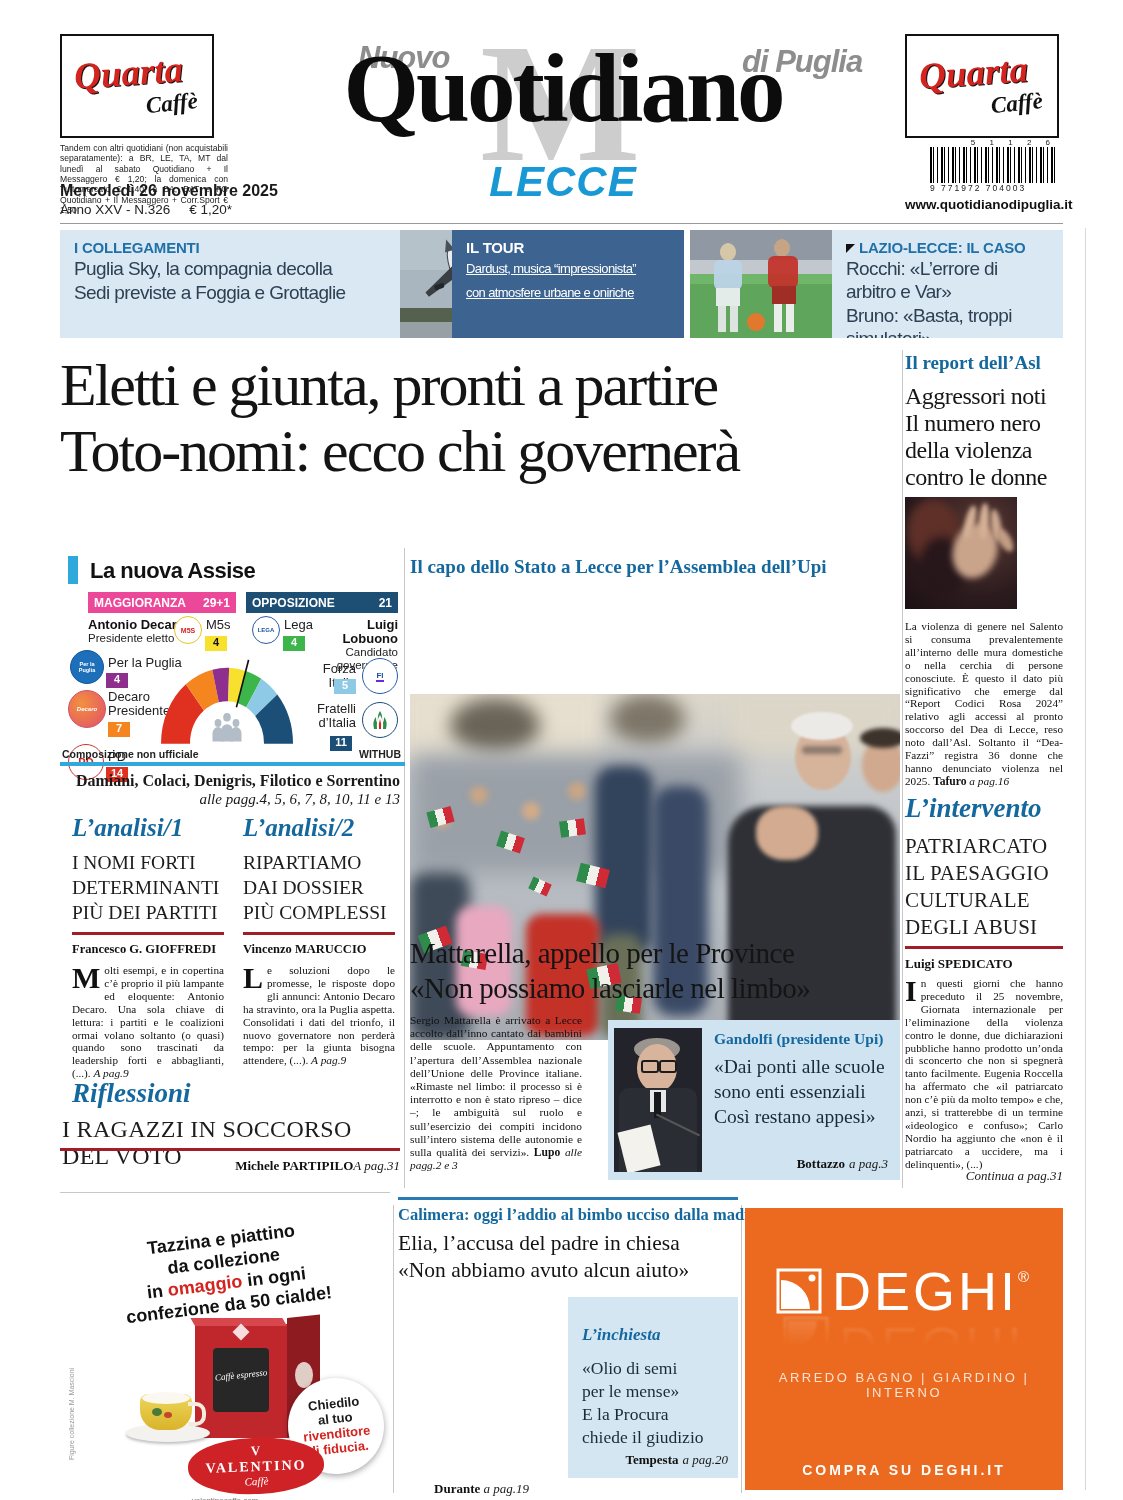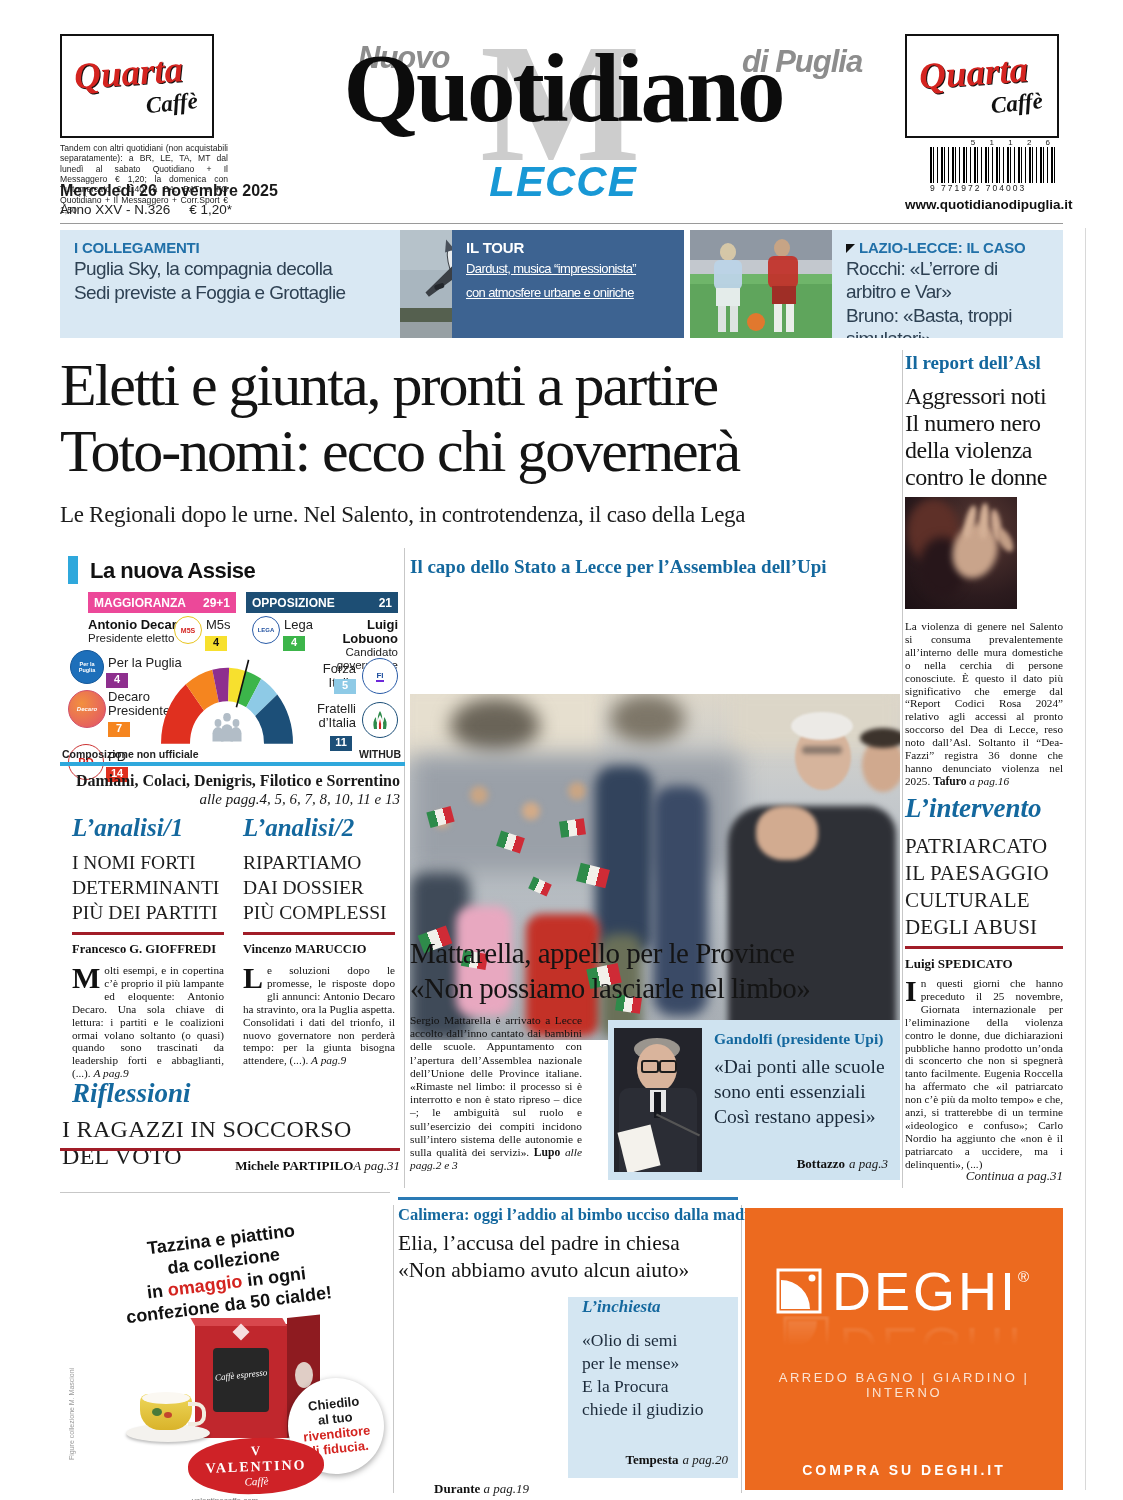--- a/index.html
+++ b/index.html
@@ -218,21 +218,20 @@
       <div class="t-line">Rocchi: «L’errore di arbitro e Var»</div>
       <div class="t-line">Bruno: «Basta, troppi simulatori»</div>
 
     </div>
   </div>
 
   <div class="abs lead-h" style="left:60px;top:352px;width:845px;">
     <div>Eletti e giunta, pronti a partire</div>
     <div>Toto-nomi: ecco chi governerà</div>
   </div>
-  <div class="abs lead-sub" style="left:60px;top:502px;width:845px;">Le Regionali dopo le urne. Nel Salento, in controtendenza, il caso della Lega</div>
 
   <div class="abs vline" style="left:902px;top:350px;height:838px;"></div>
   <div class="abs vline" style="left:404px;top:548px;height:640px;"></div>
 
   <div class="abs k-serif" style="left:905px;top:352px;">Il report dell’Asl</div>
   <div class="abs r-head1" style="left:905px;top:383px;width:158px;">
     <div>Aggressori noti</div>
       <div>Il numero nero</div>
       <div>della violenza</div>
       <div>contro le donne</div>
@@ -478,21 +477,21 @@
   <div class="abs cal-head" style="left:398px;top:1230px;width:340px;">
     <div>Elia, l’accusa del padre in chiesa</div>
       <div>«Non abbiamo avuto alcun aiuto»</div>
   </div>
 
   <div class="abs cap-center" style="left:398px;top:1481px;width:167px;">
     <span class="byline">Durante</span> <span class="pag">a pag.19</span>
   </div>
 
   <div class="abs inch" style="left:568px;top:1297px;width:170px;height:181px;">
-    <div class="k-ital" style="margin:0 0 0 14px;font-size:17px;">L’inchiesta</div>
+    <div class="k-ital" style="margin:28px 0 0 14px;font-size:17px;">L’inchiesta</div>
     <div class="inch-q" style="margin:12px 0 0 14px;">
       <div>«Olio di semi</div>
         <div>per le mense»</div>
         <div>E la Procura</div>
         <div>chiede il giudizio</div>
     </div>
     <div class="abs" style="right:10px;bottom:10px;">
       <span class="byline">Tempesta</span> <span class="pag">a pag.20</span>
     </div>
   </div>

